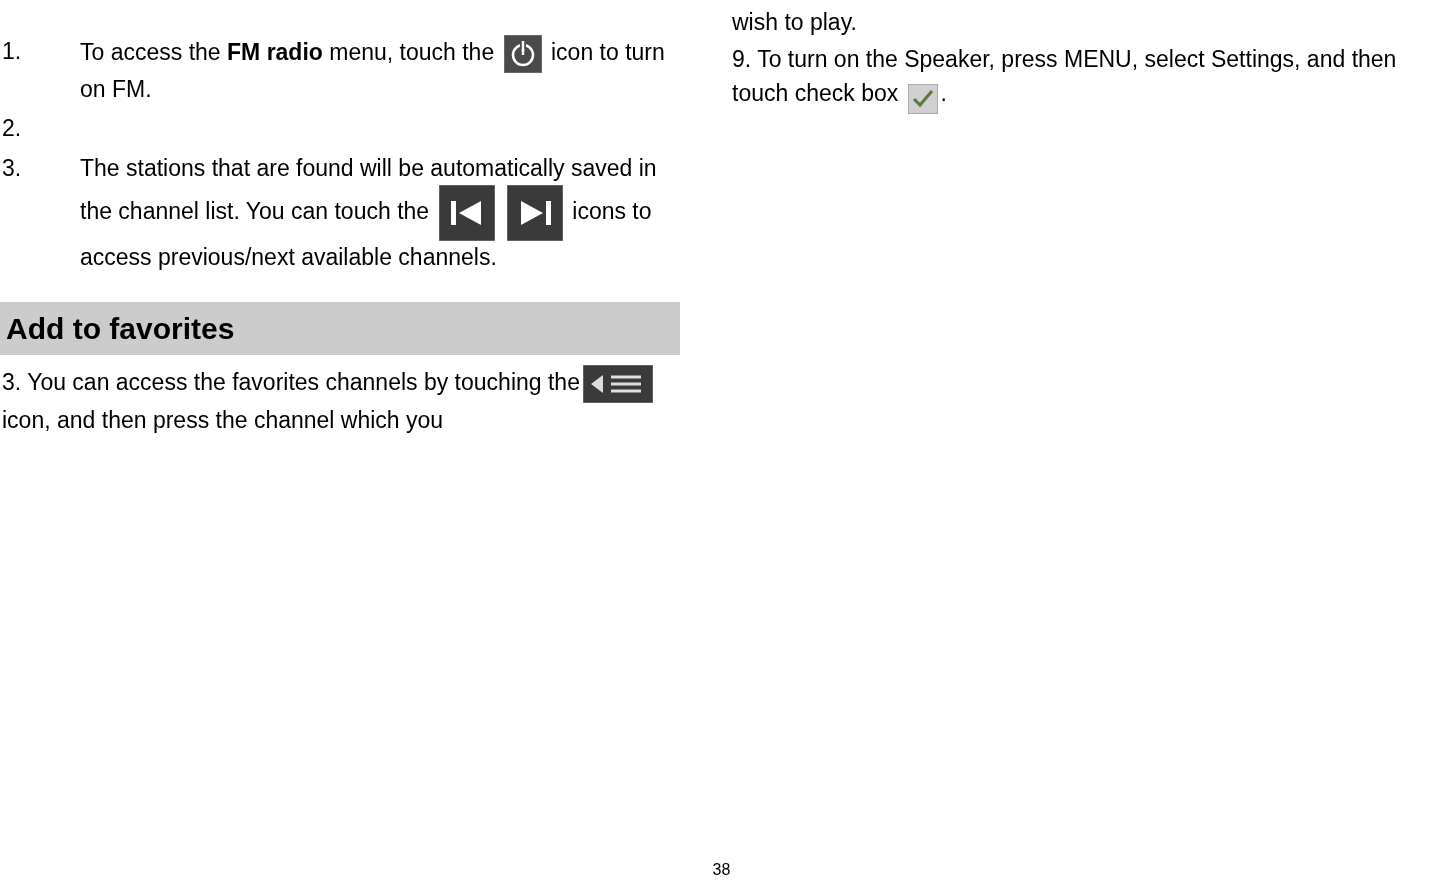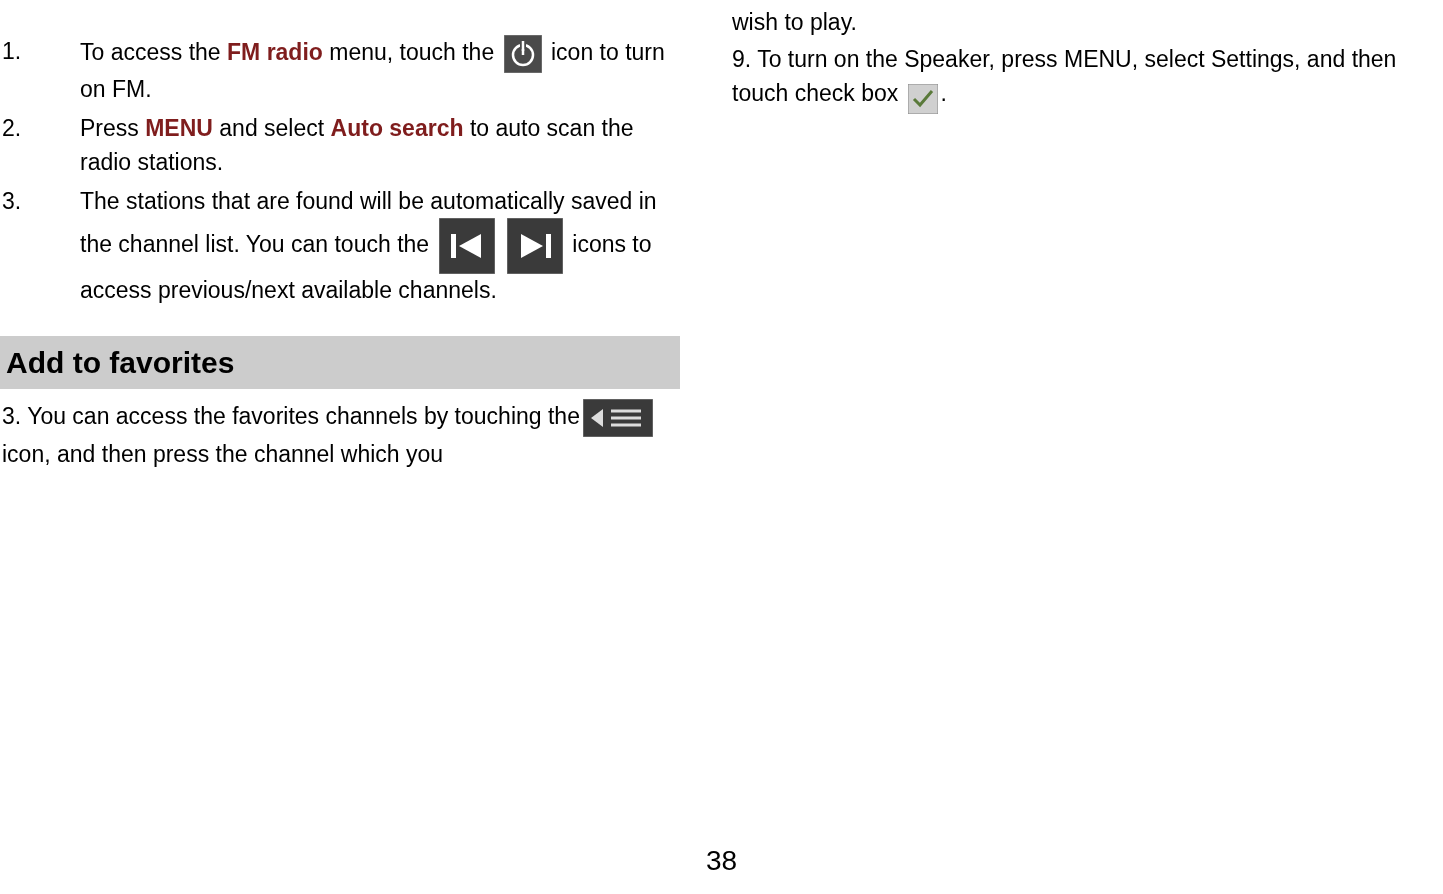--- a/index.html
+++ b/index.html
@@ -41,21 +41,21 @@
     }
     ol.numbered-list li .num {
       width: 80px;
       flex-shrink: 0;
       padding-left: 2px;
     }
     ol.numbered-list li .content {
       flex: 1;
     }
     .highlight {
-      color: #7f1d1d;
+      color: #000000;
       font-weight: bold;
     }
     .icon-box {
       display: inline-block;
       width: 38px;
       height: 38px;
       vertical-align: middle;
       margin: 0 3px;
     }
     .icon-large {
@@ -80,21 +80,21 @@
     }
     .body-text {
       line-height: 1.5;
       padding: 0 2px;
     }
     .page-number {
       position: absolute;
       bottom: 12px;
       left: 50%;
       transform: translateX(-50%);
-      font-size: 28px;
+      font-size: 16px;
     }
     p {
       margin-bottom: 2px;
     }
     svg {
       vertical-align: middle;
     }
   </style>
 </head>
 <body>
@@ -109,23 +109,20 @@
                 <rect x="0" y="0" width="38" height="38" fill="#4a4a4a" stroke="#888" stroke-width="1"></rect>
                 <circle cx="19" cy="20" r="10" fill="none" stroke="#fff" stroke-width="2.5"></circle>
                 <line x1="19" y1="8" x2="19" y2="20" stroke="#fff" stroke-width="2.5"></line>
                 <rect x="16" y="6" width="6" height="8" fill="#4a4a4a"></rect>
                 <line x1="19" y1="6" x2="19" y2="16" stroke="#fff" stroke-width="2.5"></line>
               </svg></span><span> icon to turn on FM.</span>
         </span>
       </li>
       <li>
         <span class="num">2.</span>
-        <span class="content">
-          <span>Press </span><span class="highlight">MENU</span><span> and select </span><span class="highlight">Auto search</span><span> to auto scan the radio stations.</span>
-        </span>
       </li>
       <li>
         <span class="num">3.</span>
         <span class="content">
           <span>The stations that are found will be automatically saved in the channel list. You can touch the </span><span class="icon-box icon-large"><svg width="56" height="56" viewBox="0 0 56 56">
                 <rect x="0" y="0" width="56" height="56" fill="#3a3a3a" stroke="#888" stroke-width="1"></rect>
                 <rect x="12" y="16" width="5" height="24" fill="#fff"></rect>
                 <polygon points="42,16 42,40 20,28" fill="#fff"></polygon>
               </svg></span> <span class="icon-box icon-large"><svg width="56" height="56" viewBox="0 0 56 56">
                 <rect x="0" y="0" width="56" height="56" fill="#3a3a3a" stroke="#888" stroke-width="1"></rect>

